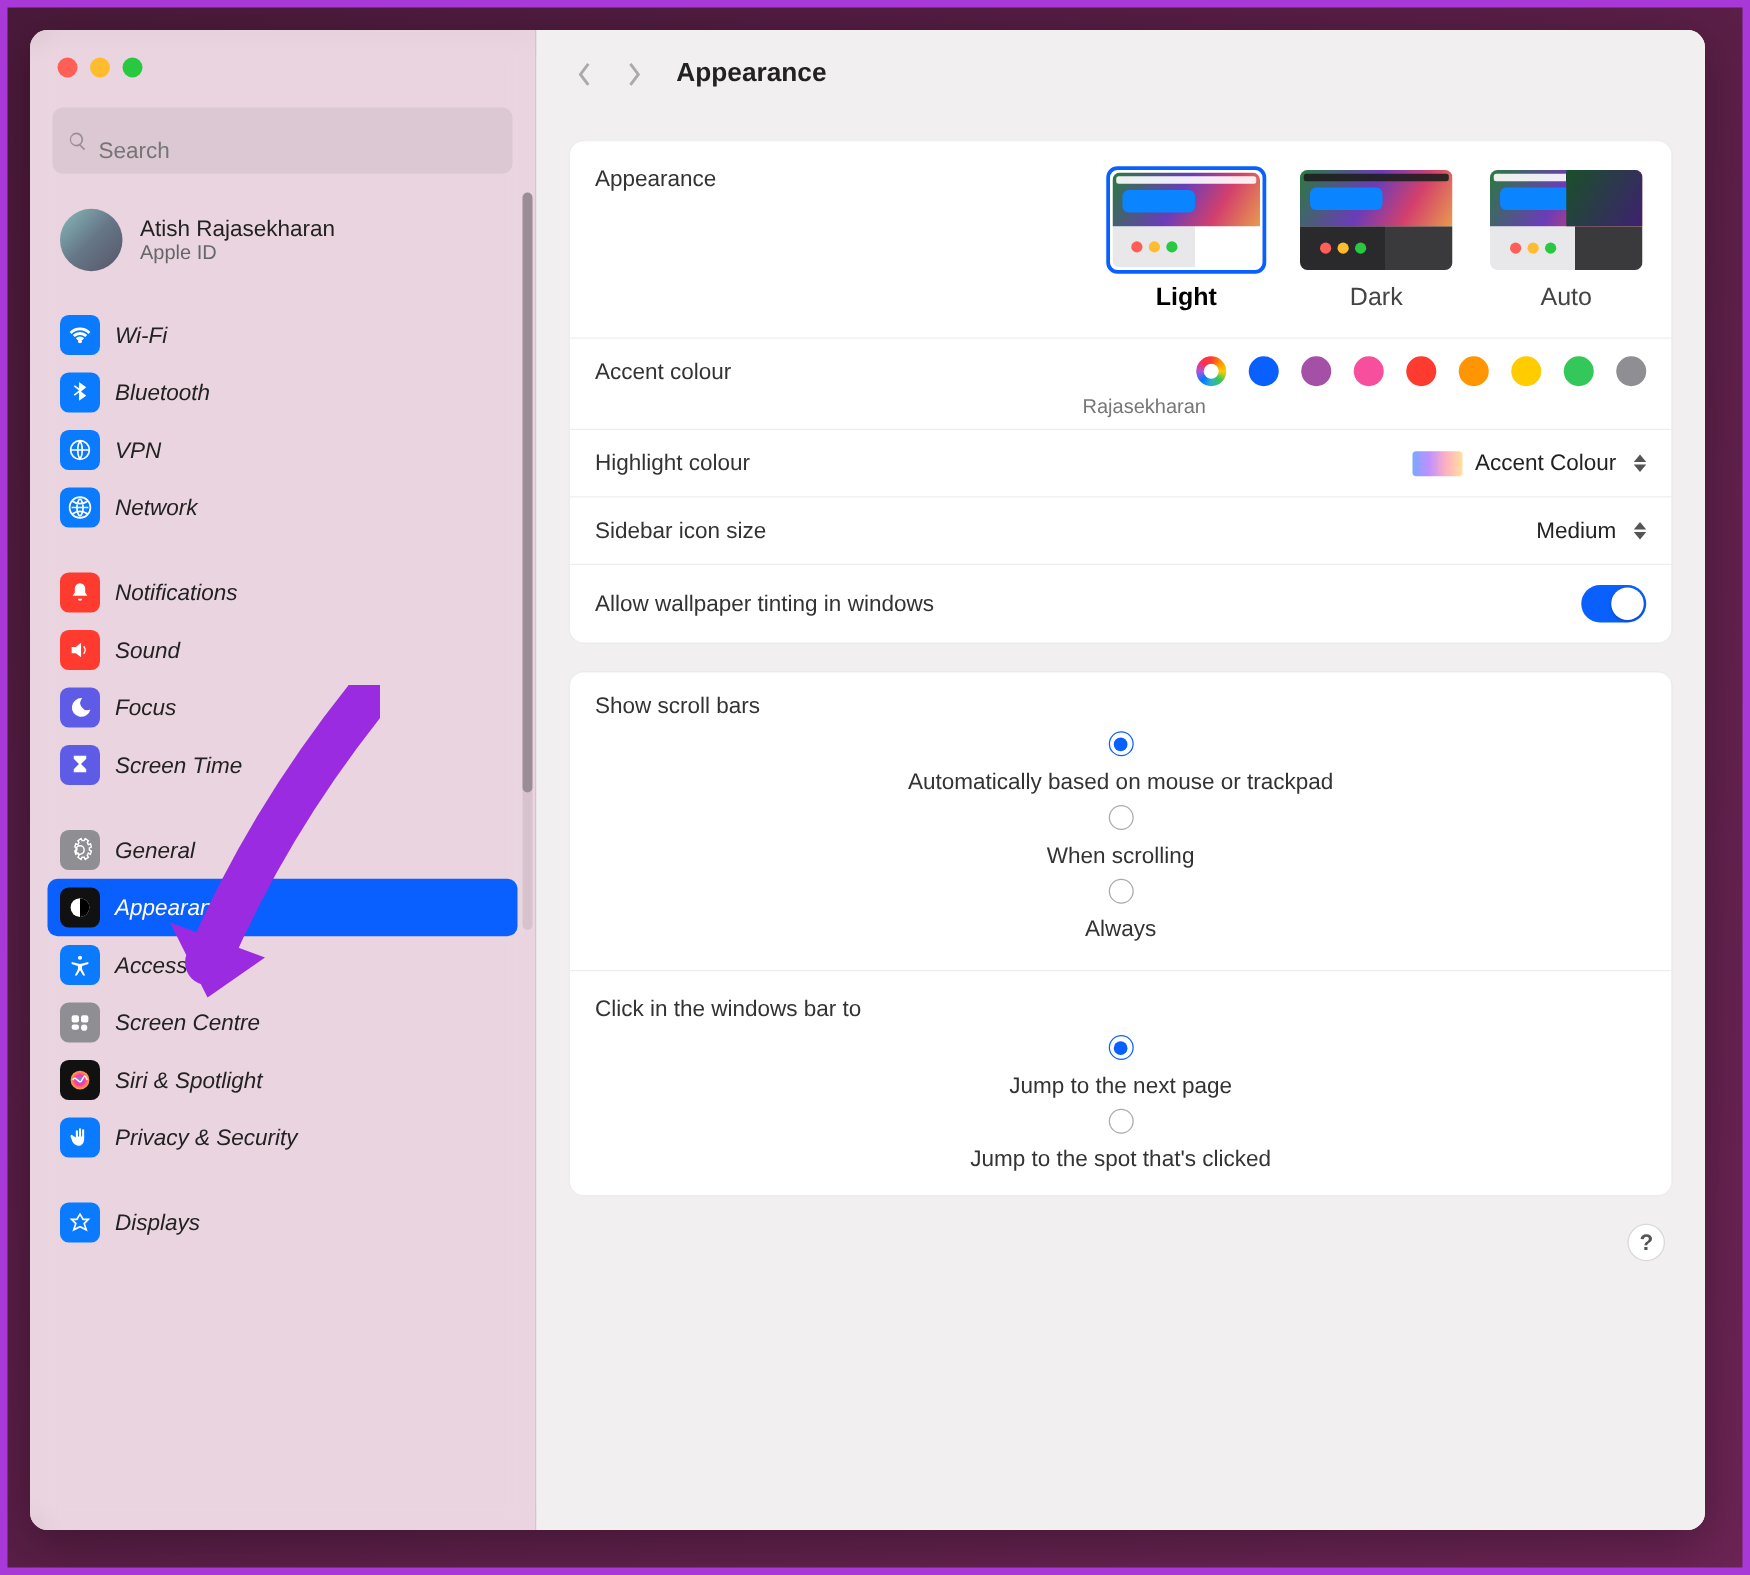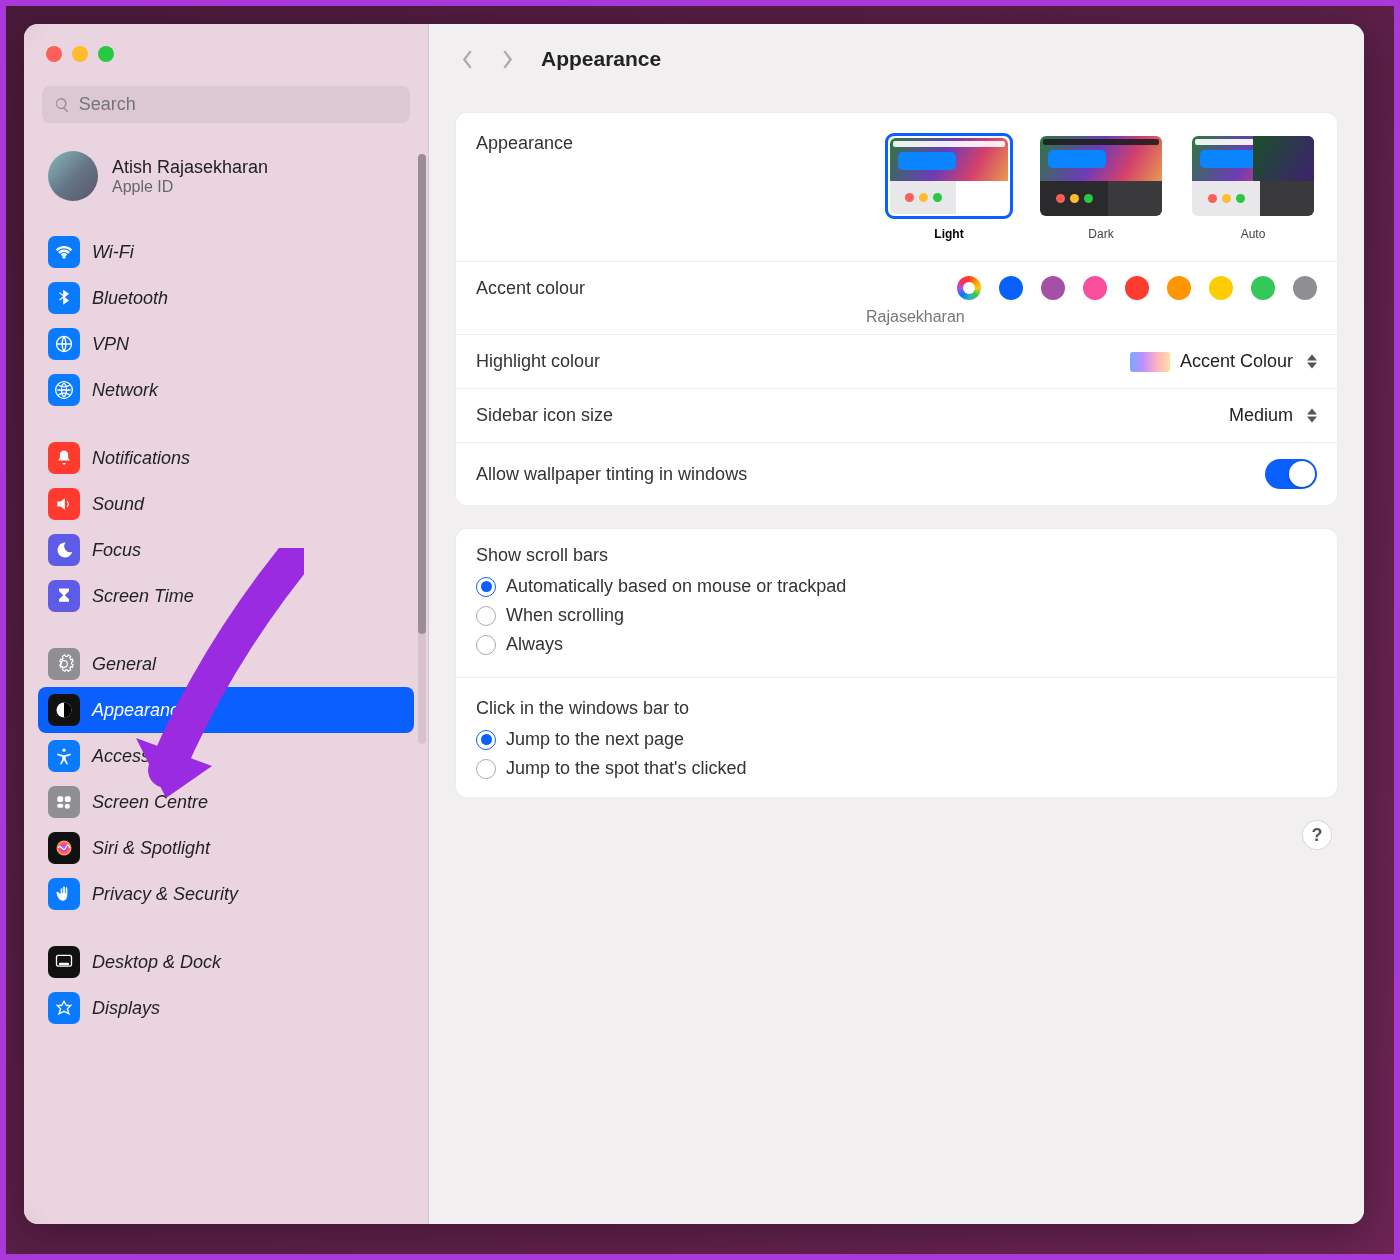--- a/index.html
+++ b/index.html
@@ -36,21 +36,21 @@
 .t-red{background:#ff5f57;} .t-yel{background:#febc2e;} .t-grn{background:#28c840;}
 .search-box {
   display:flex;align-items:center;gap:8px;
   background: rgba(0,0,0,.06);
   border-radius:8px;
   padding: 8px 12px;
   margin: 0 4px 22px 4px;
 }
 .search-box input {
   border:none;background:transparent;outline:none;
-  font-size:18px;color:#4d7c0f;width:100%;
+  font-size:18px;color:#4d7c0f;width:100%;margin-top:16px;
 }
 .search-ico{width:18px;height:18px;opacity:.5;}
 .profile { display:flex;align-items:center;gap:14px;padding:6px 10px;margin-bottom:22px; }
 .avatar {
   width:50px;height:50px;border-radius:50%;
   background: linear-gradient(135deg,#8bb 0%,#678 50%,#556 100%);
 }
 .profile-name{font-size:18px;color:#222;}
 .profile-sub{font-size:16px;color:#666;}
 .group { margin-bottom: 22px; }
@@ -119,40 +119,40 @@
 .menub.d{background:rgba(30,30,30,.9);}
 .menub.a{background:linear-gradient(90deg,rgba(255,255,255,.9) 50%,rgba(30,30,30,.9) 50%);}
 .winbar{position:absolute;top:14px;left:8px;width:58px;height:18px;border-radius:5px;background:#0a84ff;}
 .botrow{display:flex;height:44%;}
 .bot-l{flex:1;display:flex;align-items:center;justify-content:center;gap:5px;}
 .bot-l.l{background:#e8e8ea;}
 .bot-l.d{background:#2a2a2c;}
 .bot-r{width:44%;background:#fff;}
 .bot-r.d{background:#3a3a3c;}
 .dot3{width:9px;height:9px;border-radius:50%;}
-.app-opt-label{font-size:12px;color:#444;margin-top:8px;display:block;}
+.app-opt-label{font-size:20px;color:#444;margin-top:8px;display:block;}
 .app-opt.sel .app-opt-label{font-weight:600;color:#000;}
 .accent-row{flex-wrap:wrap;padding:14px 20px 8px;}
 .accent-dots{display:flex;gap:18px;align-items:center;}
 .accent-dot{width:24px;height:24px;border-radius:50%;cursor:pointer;}
 .accent-dot.multi{
   background: conic-gradient(#ff3b30,#ff9500,#ffcc00,#34c759,#30b0c7,#007aff,#af52de,#ff2d55,#ff3b30);
   position:relative;
 }
 .accent-dot.multi::after{content:"";position:absolute;inset:6px;border-radius:50%;background:#fff;}
 .accent-sub{width:100%;font-size:16px;color:#777;margin-top:8px;padding-left:390px;}
 .sel-pop{display:flex;align-items:center;gap:10px;cursor:pointer;font-size:18px;color:#222;}
 .sel-pop .grad-sw{width:40px;height:20px;border-radius:3px;background:linear-gradient(90deg,#7aa8ff,#c090ff,#ffb0c0,#ffe0a0);}
 .stepper-ico{display:flex;flex-direction:column;gap:1px;margin-left:4px;}
 .stepper-ico svg{width:10px;height:7px;fill:#555;}
 .switch{width:52px;height:30px;border-radius:16px;background:#0a60ff;position:relative;cursor:pointer;}
 .switch::after{content:"";width:26px;height:26px;border-radius:50%;background:#fff;position:absolute;top:2px;right:2px;box-shadow:0 1px 3px rgba(0,0,0,.3);}
 .sec-title{font-size:18px;color:#333;padding:16px 20px 6px;}
 .radios{padding:0 20px 14px;}
-.radio{display:flex;align-items:center;gap:10px;padding:4px 0;font-size:18px;color:#333;cursor:pointer;}
+.radio{display:flex;align-items:center;gap:10px;padding:4px 0;font-size:18px;color:#333;cursor:pointer;flex-direction:column;}
 .rdot{width:20px;height:20px;border-radius:50%;border:1.5px solid #aaa;background:#fff;display:flex;align-items:center;justify-content:center;}
 .rdot.on{border-color:#0a60ff;}
 .rdot.on::after{content:"";width:11px;height:11px;border-radius:50%;background:#0a60ff;}
 .divider{border-top:1px solid rgba(0,0,0,.07);margin:4px 0;}
 .help-btn{
   width:30px;height:30px;border-radius:50%;background:#fff;
   border:1px solid rgba(0,0,0,.15);
   display:flex;align-items:center;justify-content:center;
   font-size:18px;font-weight:600;color:#555;
   margin-left:auto;cursor:pointer;
@@ -415,36 +415,20 @@
                     <stop offset="1" stop-color="#fa3"></stop>
                   </radialGradient>
                 </defs>
                 <path d="M8 12V6a1 1 0 112 0v5h1V4a1 1 0 112 0v7h1V5a1 1 0 112 0v8c0 4-2 7-5 7s-6-2-7-6l-1-3a1 1 0 012-1z"></path>
               </svg>
             </span>
             <span>Privacy &amp; Security</span>
           </div>
         </div>
         <div class="group">
-          <div class="item">
-            <span class="ico" style="background:#111">
-              <svg viewBox="0 0 24 24">
-                <defs>
-                  <radialGradient id="sg">
-                    <stop offset="0" stop-color="#3af"></stop>
-                    <stop offset=".5" stop-color="#f3a"></stop>
-                    <stop offset="1" stop-color="#fa3"></stop>
-                  </radialGradient>
-                </defs>
-                <rect x="3" y="4" width="18" height="13" rx="2" fill="none" stroke="#fff" stroke-width="1.6"></rect>
-                <rect x="6" y="13" width="12" height="3" rx="1"></rect>
-              </svg>
-            </span>
-            <span>Desktop &amp; Dock</span>
-          </div>
           <div class="item">
             <span class="ico" style="background:#0a7aff">
               <svg viewBox="0 0 24 24">
                 <defs>
                   <radialGradient id="sg">
                     <stop offset="0" stop-color="#3af"></stop>
                     <stop offset=".5" stop-color="#f3a"></stop>
                     <stop offset="1" stop-color="#fa3"></stop>
                   </radialGradient>
                 </defs>

